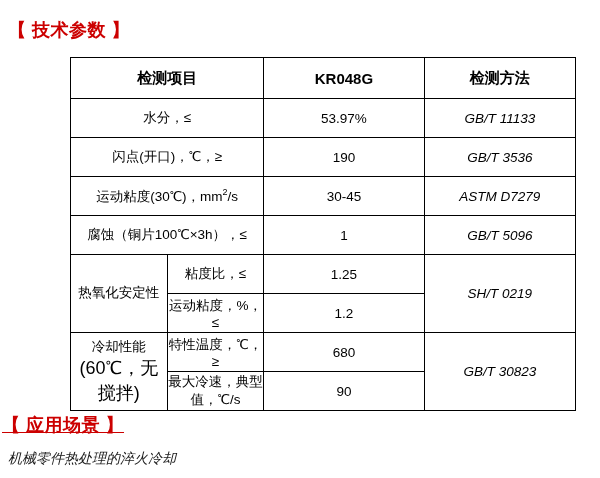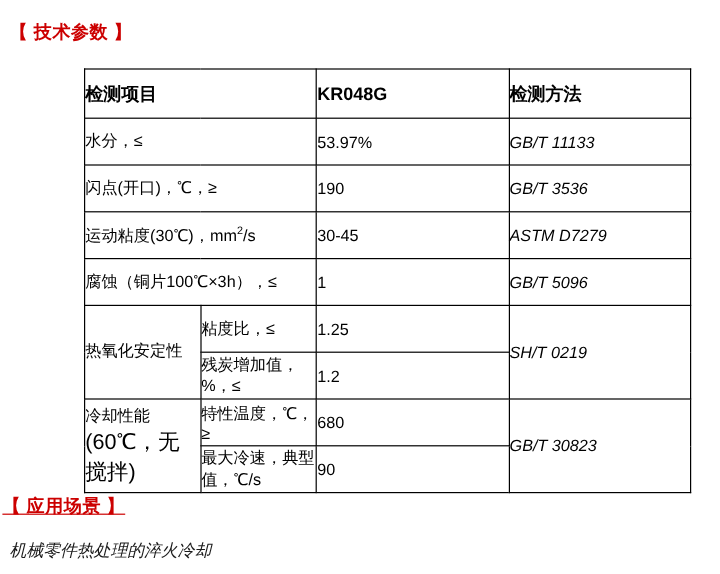--- a/index.html
+++ b/index.html
@@ -10,21 +10,21 @@
     width: 600px;
     height: 478px;
     background: #ffffff;
     font-family: "Liberation Sans", sans-serif;
     color: #000000;
     position: relative;
     overflow: hidden;
   }
   .section-heading {
     color: #cc0000;
-    font-size: 15px;
+    font-size: 18px;
     font-weight: bold;
     letter-spacing: 0.5px;
     font-family: "Liberation Sans", sans-serif;
   }
   #heading-params {
     position: absolute;
     left: 8px;
     top: 18px;
   }
   #heading-apps {
@@ -48,21 +48,21 @@
     width: 506px;
   }
   table.spec {
     border-collapse: collapse;
     width: 506px;
     table-layout: fixed;
     background: #fff;
   }
   table.spec td, table.spec th {
     border: 1px solid #000;
-    text-align: left;
+    text-align: center;
     vertical-align: middle;
     font-size: 13.5px;
     font-weight: normal;
     padding: 0;
     height: 38px;
     font-family: "Liberation Sans", sans-serif;
   }
   table.spec thead th {
     font-weight: bold;
     font-size: 15px;
@@ -127,21 +127,21 @@
       </tr>
 
       <tr>
         <td class="col-item merge-item" rowspan="2">热氧化安定性</td>
         <td class="col-sub">粘度比，≤</td>
         <td class="val-cell">1.25</td>
         <td class="mth-cell" rowspan="2">SH/T 0219</td>
       </tr>
 
       <tr>
-        <td class="col-sub">残炭增加值，%，≤</td>
+        <td class="col-sub">运动粘度，%，≤</td>
         <td class="val-cell">1.2</td>
       </tr>
 
       <tr>
         <td class="col-item merge-item" rowspan="2">
           <div>冷却性能</div>
           <div class="small-note">(60℃，无搅拌)</div>
         </td>
         <td class="col-sub">特性温度，℃，≥</td>
         <td class="val-cell">680</td>

